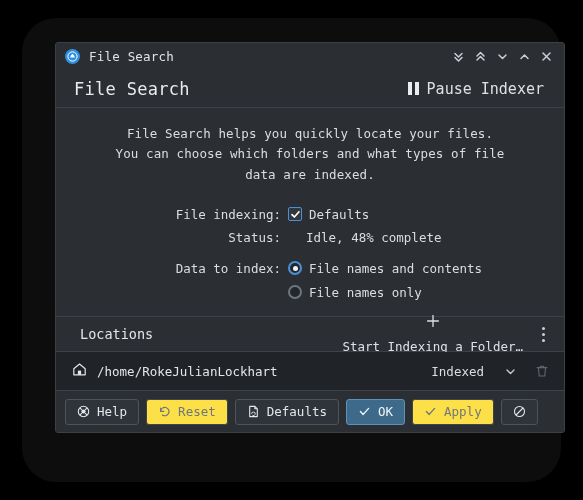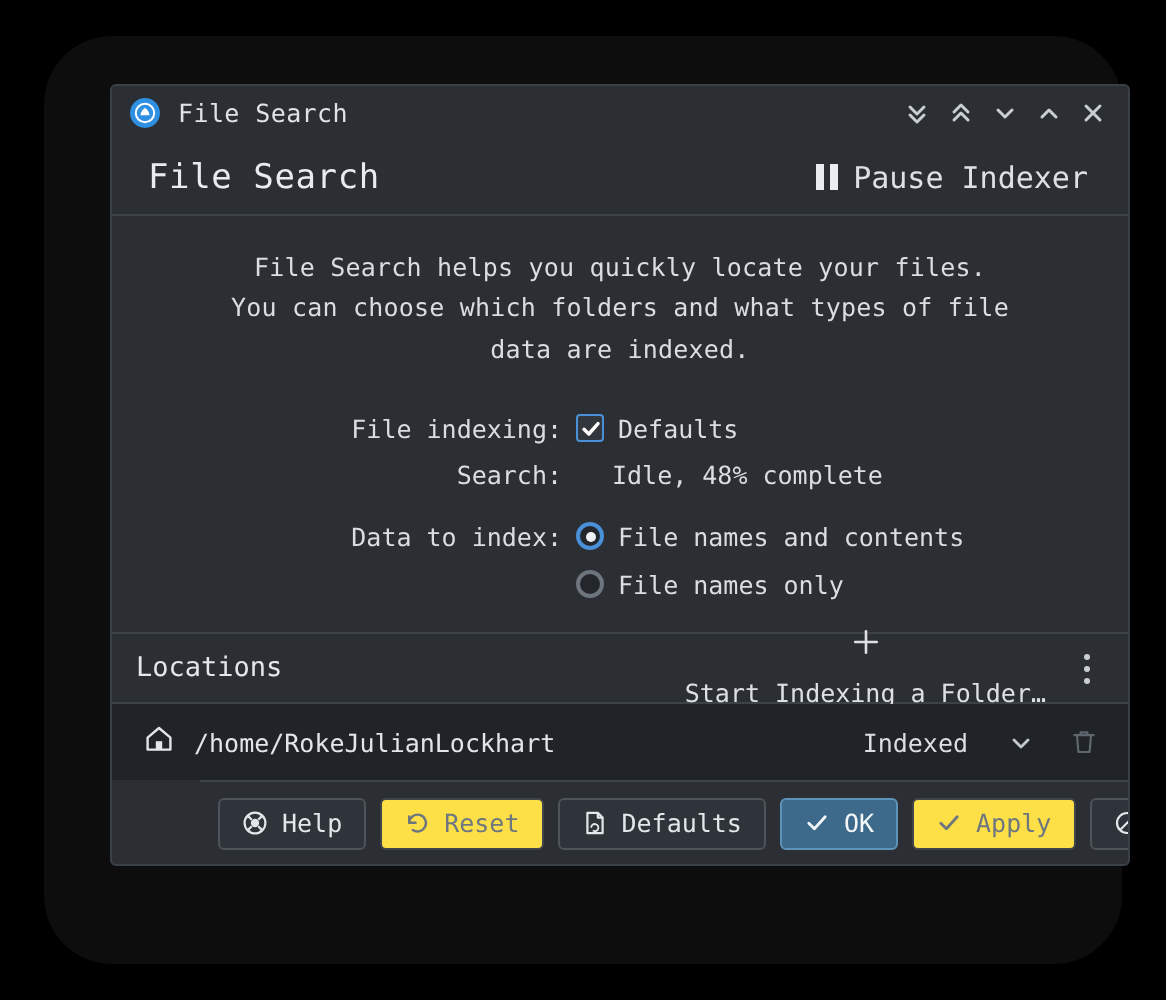--- a/index.html
+++ b/index.html
@@ -191,21 +191,21 @@
   .gap-top-lg { margin-top: 8px; }
 
   
   .loc-head {
     height: 36px;
     background: #2b2f34;
     border-top: 1px solid #3c4248;
     border-bottom: 1px solid #3c4248;
     display: flex;
     align-items: center;
-    padding: 0 10px 0 12px;
+    padding: 0 10px 0 24px;
     flex: none;
   }
   .loc-title {
     font-size: 13.5px;
     color: #e3e7ea;
     white-space: nowrap;
   }
   .loc-head-spacer { flex: 1 1 auto; }
   .add-folder-btn {
     display: flex; align-items: center; gap: 8px;
@@ -271,21 +271,20 @@
   
   .btnbar {
     height: 42px;
     background: #2b2f34;
     border-top: 1px solid #3c4248;
     display: flex;
     align-items: center;
     padding: 0 9px;
     gap: 7px;
     flex: none;
-    margin-left: 44px;
   }
   .btn {
     height: 26px;
     display: flex;
     align-items: center;
     justify-content: center;
     gap: 7px;
     padding: 0 11px;
     background: #2f343a;
     border: 1px solid #4c5359;
@@ -380,21 +379,21 @@
           <span class="cbox">
             <svg width="11" height="11" viewBox="0 0 11 11" fill="none" stroke="#ffffff" stroke-width="1.7" stroke-linecap="round" stroke-linejoin="round">
               <polyline points="2,5.6 4.4,8 9,2.8"></polyline>
             </svg>
           </span>
           <span class="form-ctl-text">Defaults</span>
         </div>
       </div>
 
       <div class="form-row">
-        <div class="form-label">Search:</div>
+        <div class="form-label">Status:</div>
         <div class="form-ctl">
           <span class="form-ctl-text status-value">Idle, 48% complete</span>
         </div>
       </div>
 
       <div class="form-row gap-top">
         <div class="form-label">Data to index:</div>
         <div>
           <div class="form-ctl">
             <span class="radio">

